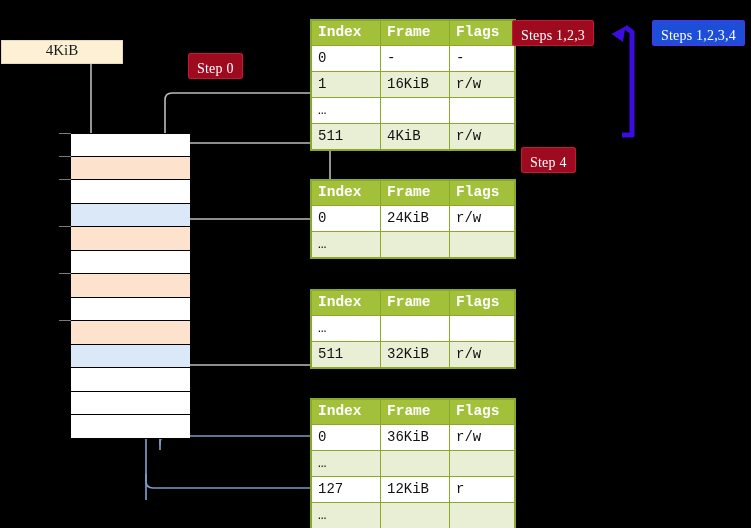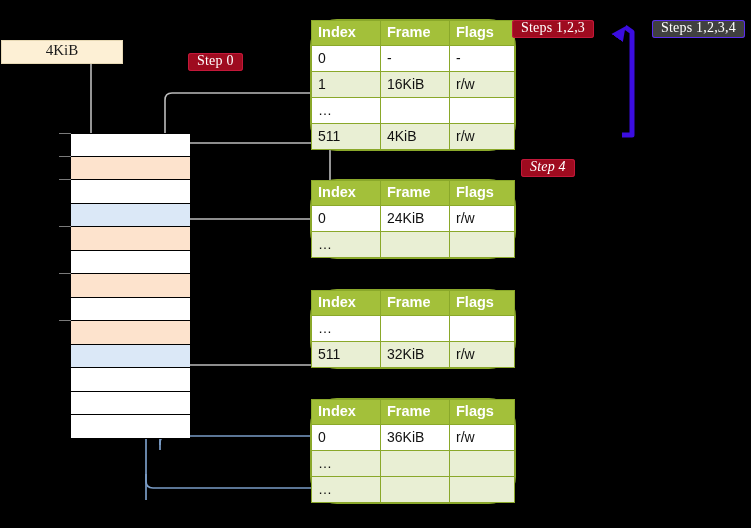--- a/index.html
+++ b/index.html
@@ -18,28 +18,28 @@
   
   .layer { position: absolute; top: 0; left: 0; width: 751px; height: 528px; }
   svg.layer { pointer-events: none; }
 
   
   .badge {
     position: absolute;
     color: #ffffff;
     font-size: 14px;
     font-family: "Liberation Serif", "DejaVu Serif", serif;
-    padding: 0 9px 3px 9px;
+    padding: 8px 9px 3px 9px;
     border-radius: 3px;
     white-space: nowrap;
     line-height: 15px;
     letter-spacing: 0.2px;
   }
   .badge-red   { background: #9e0b1f; box-shadow: inset 0 0 0 1px #c2183a; }
-  .badge-blue  { background: #404040; box-shadow: inset 0 0 0 1px #5a2cf0; }
+  .badge-blue  { background: #1d4ed8; box-shadow: inset 0 0 0 1px #5a2cf0; }
 
   
   .kib-box {
     position: absolute;
     background: #fdf0d5;
     border: 1px solid #e7d9b5;
     color: #1a1a1a;
     font-size: 15px;
     text-align: center;
     line-height: 18px;
@@ -65,24 +65,23 @@
     height: 1.4px;
     background: #7a7a7a;
   }
 
   
   .pt {
     position: absolute;
     border-collapse: collapse;
     background: #c4b5fd;
     font-size: 14px;
-    font-family: Liberation Sans, sans-serif;
+    font-family: Liberation Mono, monospace;
     table-layout: fixed;
     box-shadow: 0 0 0 1px #8aa82a;
-    border-radius: 26px;
   }
   .pt th {
     background: #a3c03a;
     color: #ffffff;
     font-weight: bold;
     text-align: left;
     padding: 3px 6px 4px 6px;
     border: 1px solid #8aa82a;
     font-size: 14.5px;
     line-height: 17px;
@@ -261,27 +260,32 @@
         <tr>
           <td class="c-index">0</td>
           <td class="c-frame">36KiB</td>
           <td class="c-flags">r/w</td>
         </tr>
         <tr class="alt">
           <td class="c-index">…</td>
           <td class="c-frame">&nbsp;</td>
           <td class="c-flags">&nbsp;</td>
         </tr>
+        <tr>
+          <td class="c-index">127</td>
+          <td class="c-frame">12KiB</td>
+          <td class="c-flags">r</td>
+        </tr>
         <tr class="alt">
           <td class="c-index">…</td>
           <td class="c-frame">&nbsp;</td>
           <td class="c-flags">&nbsp;</td>
         </tr>
       </tbody>
     </table>
   </div>
 
 <div id="badges-host">
     <div class="badge badge-red" style="left: 188px; top: 41px; margin-top: 12px;">Step 0</div>
     <div class="badge badge-red" style="left: 512px; top: 20px;">Steps 1,2,3</div>
     <div class="badge badge-blue" style="left: 652px; top: 20px;">Steps 1,2,3,4</div>
-    <div class="badge badge-red" style="left: 521px; top: 159px; font-style: italic;">Step 4</div>
+    <div class="badge badge-red" style="left: 521px; top: 147px;">Step 4</div>
   </div>
 
 </body></html>

